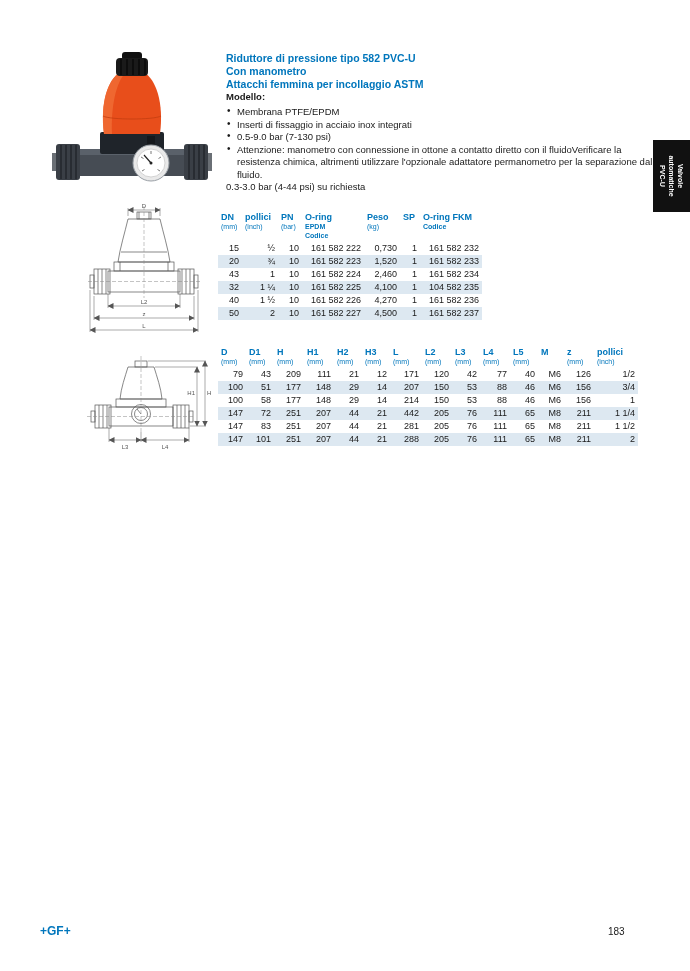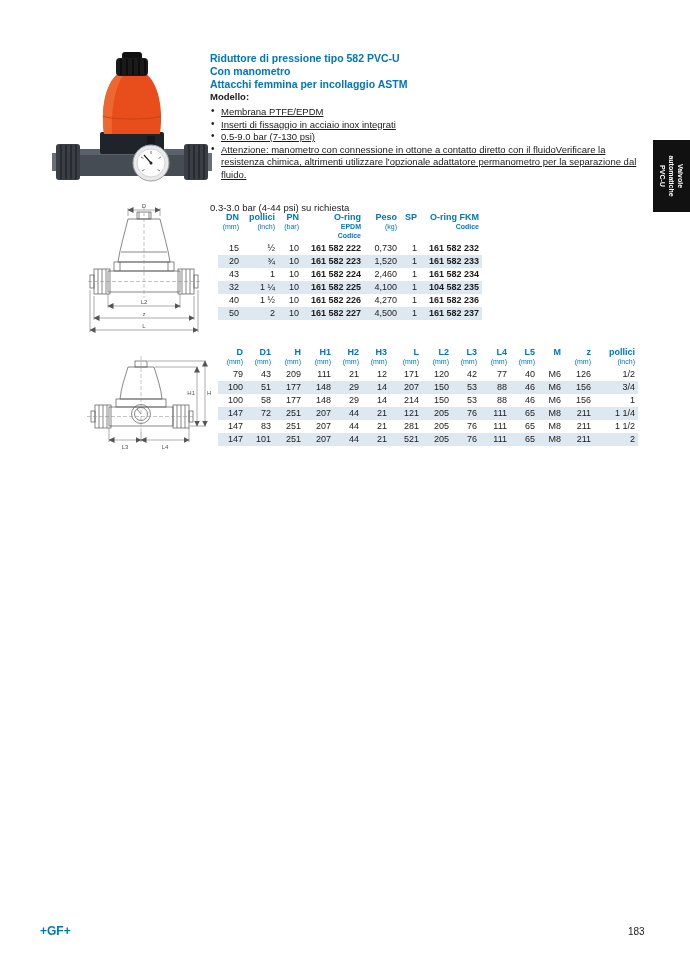--- a/index.html
+++ b/index.html
@@ -7,60 +7,60 @@
     position:relative;
     width:690px;height:971px;
     background:#ffffff;
     font-family:"Liberation Sans", sans-serif;
     color:#1a1a1a;
     overflow:hidden;
   }
   .abs{position:absolute;}
 
   
-  .intro{left:210px;top:52px;width:434px;}
+  .intro{left:226px;top:52px;width:434px;}
   .title-line{color:#0076bc;font-weight:bold;font-size:10.5px;line-height:13px;}
   .model-label{font-weight:bold;font-size:9.5px;margin-top:0;}
   ul.bullets{margin:4px 0 0 0;padding:0;list-style:none;font-size:9.5px;line-height:12.5px;}
-  ul.bullets li{position:relative;padding-left:11px;text-decoration:underline;}
+  ul.bullets li{position:relative;padding-left:11px;}
   ul.bullets li::before{content:"\2022";position:absolute;left:1px;top:-1px;font-size:10px;}
-  .availability{font-size:9.5px;margin-top:21px;}
+  .availability{font-size:9.5px;margin-top:0;}
 
   
   .side-tab{left:653px;top:140px;width:37px;height:72px;background:#111111;}
   .side-tab-inner{
     position:absolute;left:37px;top:0;width:72px;height:37px;
     transform:rotate(90deg);transform-origin:0 0;
     display:flex;flex-direction:column;justify-content:center;
     text-align:center;color:#ffffff;font-weight:bold;font-size:7px;line-height:9px;
   }
 
   
   table.cat-table{border-collapse:collapse;table-layout:fixed;}
   table.cat-table th{
-    color:#0076bc;text-align:right;vertical-align:bottom;
+    color:#0076bc;text-align:left;vertical-align:bottom;
     padding:0 3px;white-space:nowrap;
   }
   table.cat-table th.l1{font-size:9px;font-weight:bold;line-height:10px;}
   table.cat-table th.l2,table.cat-table th.l3{font-size:7px;font-weight:bold;line-height:9px;}
   table.cat-table th.u{font-weight:normal;}
   table.cat-table thead tr:last-child th{padding-bottom:2px;}
   table.cat-table td{
     font-size:9px;line-height:13px;padding:0 3px;
     text-align:right;white-space:nowrap;
   }
   table.cat-table tbody tr:nth-child(even){background:#dde8f1;}
-  td.b{font-weight:bold;}
+  td.b{font-weight:normal;}
 
   .order-table{left:218px;top:212px;}
   .dim-table{left:218px;top:347px;}
 
   
   .brand{left:40px;top:924px;color:#0076bc;font-weight:bold;font-size:12px;}
-  .page-num{left:628px;top:926px;font-size:10px;}
+  .page-num{left:608px;top:926px;font-size:10px;}
 
   svg text{font-family:"Liberation Sans", sans-serif;}
 </style>
 </head>
 <body>
 
 <svg class="abs" style="left:52px;top:50px;" width="160" height="148" viewBox="0 0 160 148">
   <g>
     <rect x="0" y="103" width="6" height="18" fill="#6a6f75"></rect>
     <rect x="154" y="103" width="6" height="18" fill="#6a6f75"></rect>
@@ -433,21 +433,21 @@
         <td>156</td>
         <td>1</td>
       </tr>
       <tr>
         <td>147</td>
         <td>72</td>
         <td>251</td>
         <td>207</td>
         <td>44</td>
         <td>21</td>
-        <td>121</td>
+        <td>442</td>
         <td>205</td>
         <td>76</td>
         <td>111</td>
         <td>65</td>
         <td>M8</td>
         <td>211</td>
         <td>1 1/4</td>
       </tr>
       <tr>
         <td>147</td>
@@ -465,21 +465,21 @@
         <td>211</td>
         <td>1 1/2</td>
       </tr>
       <tr>
         <td>147</td>
         <td>101</td>
         <td>251</td>
         <td>207</td>
         <td>44</td>
         <td>21</td>
-        <td>521</td>
+        <td>288</td>
         <td>205</td>
         <td>76</td>
         <td>111</td>
         <td>65</td>
         <td>M8</td>
         <td>211</td>
         <td>2</td>
       </tr>
     </tbody>
 </table>

